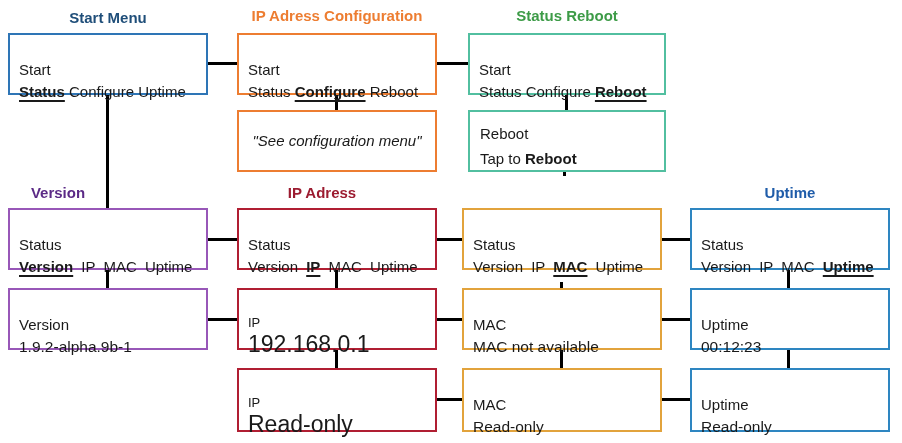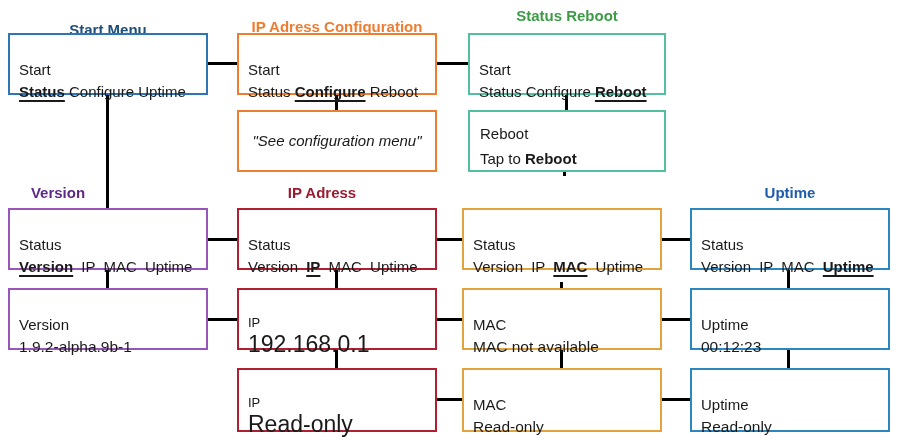--- a/index.html
+++ b/index.html
@@ -39,22 +39,22 @@
   .t-purple{color:var(--version-title);}
   .t-red{color:var(--ip-title);}
   .t-gold{color:var(--mac-title);}
   .t-blue2{color:var(--uptime-title);}
 </style>
 </head>
 <body>
 
 <div id="stage">
 
-  <div class="sec-title t-blue1" style="left:8px;top:21px;width:200px;">Start Menu</div>
-  <div class="sec-title t-orange" style="left:237px;top:18px;width:200px;">IP Adress Configuration</div>
+  <div class="sec-title t-blue1" style="left:8px;top:9px;width:200px;">Start Menu</div>
+  <div class="sec-title t-orange" style="left:237px;top:7px;width:200px;">IP Adress Configuration</div>
   <div class="sec-title t-green" style="left:468px;top:7px;width:198px;">Status Reboot</div>
   <div class="sec-title t-purple" style="left:8px;top:184px;width:100px;">Version</div>
   <div class="sec-title t-red" style="left:222px;top:184px;width:200px;">IP Adress</div>
   <div class="sec-title t-gold" style="left:462px;top:184px;width:200px;margin-top:26px;">MAC address</div>
   <div class="sec-title t-blue2" style="left:690px;top:184px;width:200px;">Uptime</div>
 
   <div class="conn" style="left: 208px; top: 62px; width: 29px; height: 3px; background: rgb(0, 0, 0);"></div>
   <div class="conn" style="left: 437px; top: 62px; width: 31px; height: 3px; background: rgb(0, 0, 0);"></div>
   <div class="conn" style="left: 106px; top: 95px; width: 3px; height: 113px; background: rgb(0, 0, 0);"></div>
   <div class="conn" style="left: 335px; top: 95px; width: 3px; height: 15px; background: rgb(0, 0, 0);"></div>

